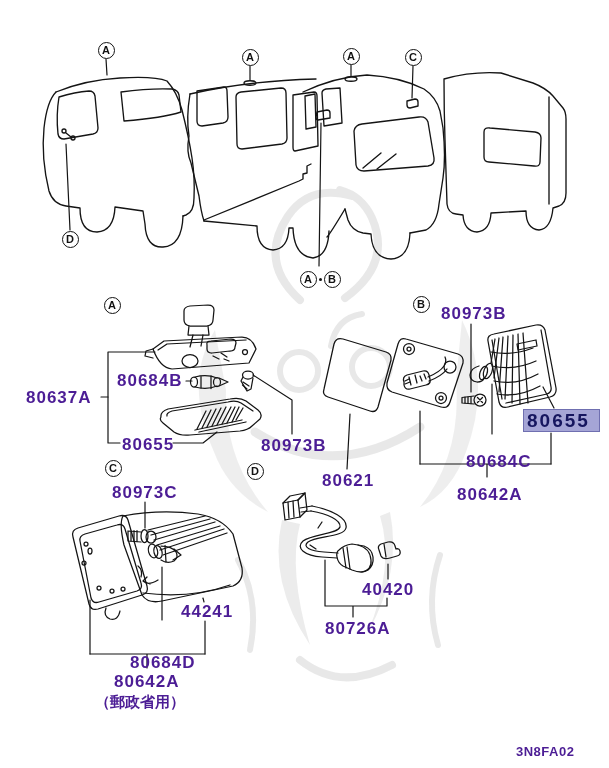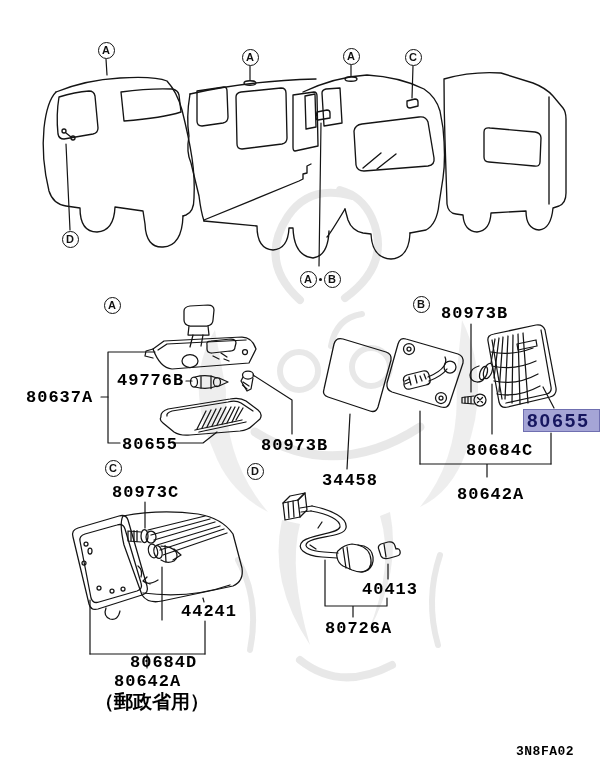--- a/index.html
+++ b/index.html
@@ -1,21 +1,21 @@
 <!DOCTYPE html>
 <html><head>
 <meta charset="utf-8">
 <style>
   html,body{margin:0;padding:0;background:#ffffff;}
   .stage{position:relative;width:609px;height:768px;background:#ffffff;overflow:hidden;
          font-family:"Liberation Sans",sans-serif;}
   .art{position:absolute;left:0;top:0;z-index:1;}
   .lbl{position:absolute;z-index:3;font-weight:bold;font-size:17px;letter-spacing:1px;
-       color:#000000;white-space:nowrap;line-height:1;font-family:Liberation Mono, monospace;}
-  .lbl.jp{font-size:19px;letter-spacing:0;}
+       color:#4c1d95;white-space:nowrap;line-height:1;}
+  .lbl.jp{font-size:15px;letter-spacing:0;}
   .lbl.code{font-size:13px;letter-spacing:0.5px;}
   .co{position:absolute;z-index:3;width:17px;height:17px;border:1.7px solid #121212;
       border-radius:50%;background:#fff;font-weight:bold;font-size:11px;
       display:flex;align-items:center;justify-content:center;color:#121212;
       box-sizing:border-box;line-height:1;}
   .co-dot{position:absolute;z-index:3;width:3px;height:3px;background:#121212;
       border-radius:50%;}
   .hl{position:absolute;z-index:3;left:523px;top:409px;width:77px;height:23px;
       box-sizing:border-box;display:flex;align-items:center;padding-left:3px;
       font-weight:bold;font-size:19px;letter-spacing:2px;}
@@ -260,33 +260,33 @@
   <div class="co" style="left:61.5px;top:230.5px">D</div>
   <div class="co" style="left:299.5px;top:270.5px">A</div>
   <div class="co-dot" style="left:318.5px;top:277.5px"></div>
   <div class="co" style="left:323.5px;top:270.5px">B</div>
   <div class="co" style="left:103.5px;top:296.5px">A</div>
   <div class="co" style="left:412.5px;top:295.5px">B</div>
   <div class="co" style="left:104.5px;top:459.5px">C</div>
   <div class="co" style="left:246.5px;top:462.5px">D</div>
 
   <div class="lbl" style="left:26px;top:389px">80637A</div>
-  <div class="lbl" style="left:117px;top:372px">49776B</div>
+  <div class="lbl" style="left:117px;top:372px">80684B</div>
   <div class="lbl" style="left:122px;top:436px">80655</div>
   <div class="lbl" style="left:261px;top:437px">80973B</div>
 
   <div class="lbl" style="left:441px;top:305px">80973B</div>
-  <div class="lbl" style="left:322px;top:472px">34458</div>
+  <div class="lbl" style="left:322px;top:472px">80621</div>
   <div class="hl" id="hl-80655" style="background: rgb(165, 165, 214); border: 1px solid rgb(111, 111, 176); color: rgb(22, 22, 95);">80655</div>
-  <div class="lbl" style="left:466px;top:442px">80684C</div>
+  <div class="lbl" style="left:466px;top:453px">80684C</div>
   <div class="lbl" style="left:457px;top:486px">80642A</div>
 
   <div class="lbl" style="left:112px;top:484px">80973C</div>
   <div class="lbl" style="left:181px;top:603px">44241</div>
   <div class="lbl" style="left:130px;top:654px">80684D</div>
   <div class="lbl" style="left:114px;top:673px">80642A</div>
   <div class="lbl jp" style="left:95px;top:694px">（郵政省用）</div>
 
-  <div class="lbl" style="left:362px;top:581px">40413</div>
+  <div class="lbl" style="left:362px;top:581px">40420</div>
   <div class="lbl" style="left:325px;top:620px">80726A</div>
 
   <div class="lbl code" style="left:516px;top:745px">3N8FA02</div>
 </div>
 
 </body></html>

